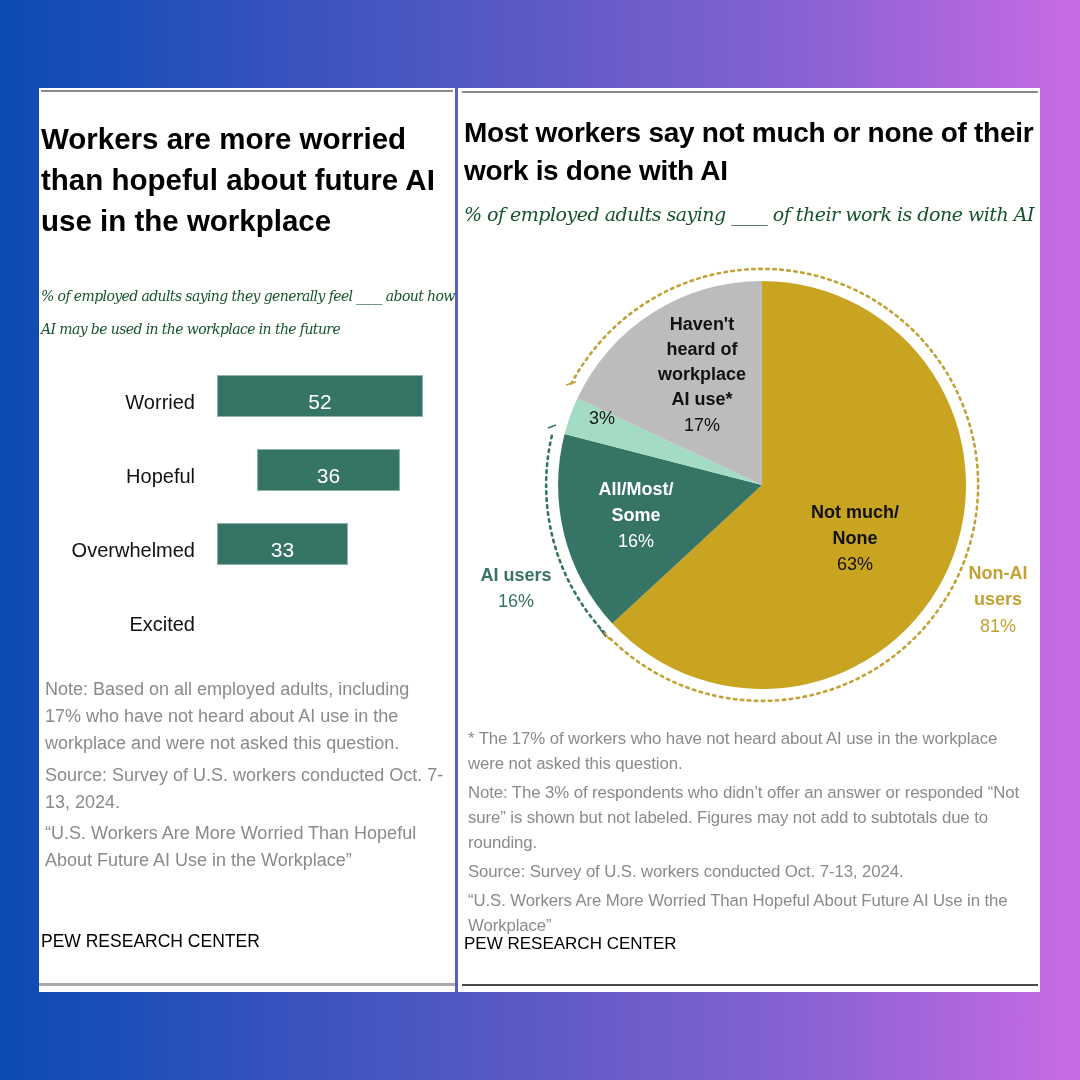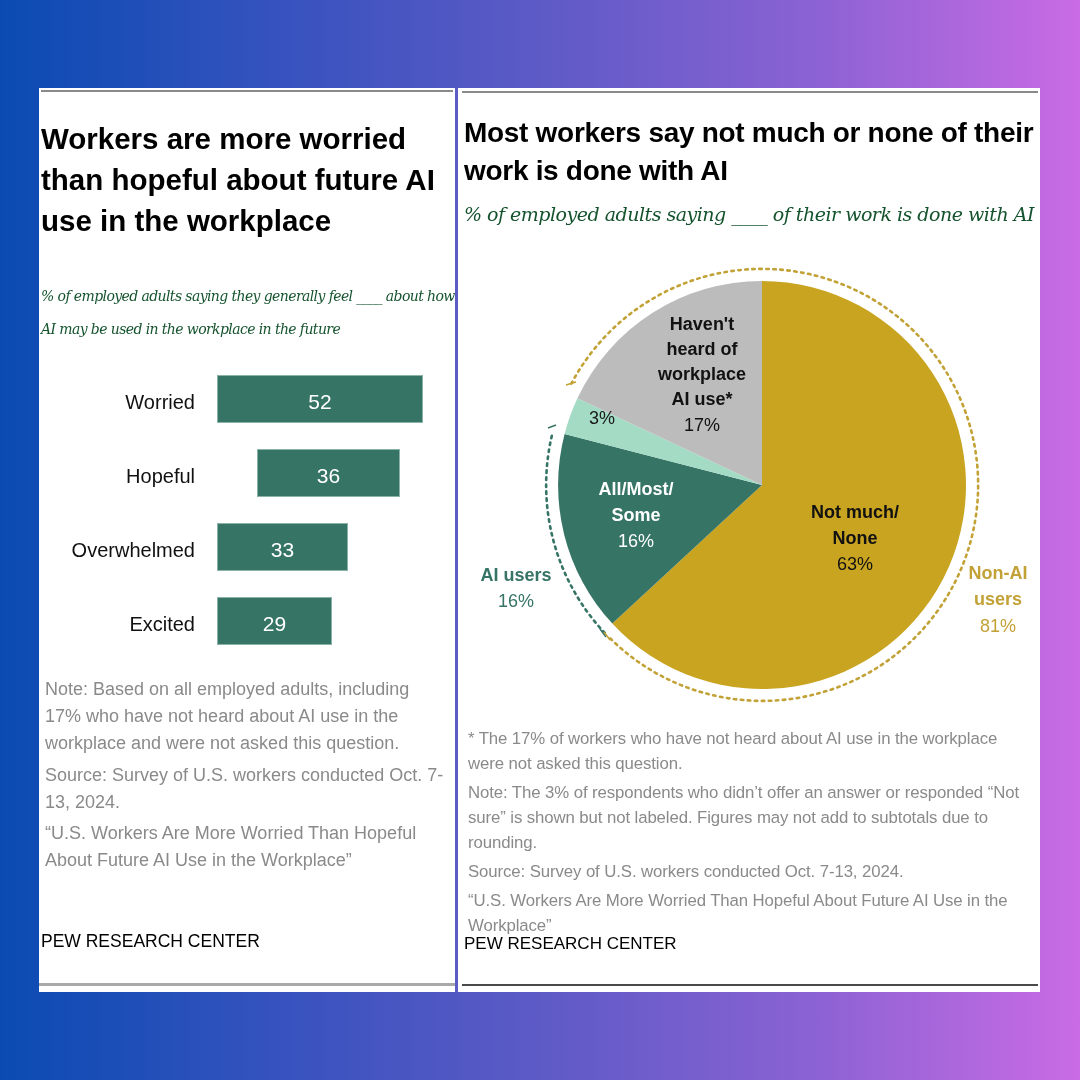--- a/index.html
+++ b/index.html
@@ -41,21 +41,21 @@
     #left-subtitle { left: 2px; top: 164px; width: 414px; font-size: 14px; line-height: 32.5px; letter-spacing: -0.6px; margin-top: 28px; }
     #right-subtitle { left: 6px; top: 112px; width: 570px; font-size: 19px; line-height: 29px; letter-spacing: -0.5px; }
 
     
     .bar-row { position: absolute; left: 0; height: 54px; width: 414px; }
     .bar-label {
       position: absolute; right: 258px; top: 0; height: 54px; line-height: 54px;
       font-size: 20px; color: #111; text-align: right; white-space: nowrap;
     }
     .bar {
-      position: absolute; left: 178px; top: 0; height: 48px;
+      position: absolute; left: 178px; top: 0; height: 42px;
       background: #367466; border: 1px solid #8cb3a8;
     }
     .bar-value {
       position: absolute; left: 0; right: 0; top: 0; height: 52px; line-height: 52px;
       text-align: center; color: #fff; font-size: 21px;
     }
 
     .notes {
       position: absolute; color: #8a8a8a; font-size: 18px;
     }
@@ -95,23 +95,20 @@
       </div>
     </div>
     <div class="bar-row" style="top:435px;">
       <div class="bar-label">Overwhelmed</div>
       <div class="bar" style="width:131px;">
         <div class="bar-value">33</div>
       </div>
     </div>
     <div class="bar-row" style="top:509px;">
       <div class="bar-label">Excited</div>
-      <div class="bar" style="width:115px;">
-        <div class="bar-value">29</div>
-      </div>
     </div>
   </div>
 
   <div class="notes" id="left-notes">
     <p>Note: Based on all employed adults, including 17% who have not heard about AI use in the workplace and were not asked this question.</p>
     <p>Source: Survey of U.S. workers conducted Oct. 7-13, 2024.</p>
     <p>“U.S. Workers Are More Worried Than Hopeful About Future AI Use in the Workplace”</p>
   </div>
   <div class="brand" id="left-brand">PEW RESEARCH CENTER</div>
   <div class="bottom-rule"></div>

